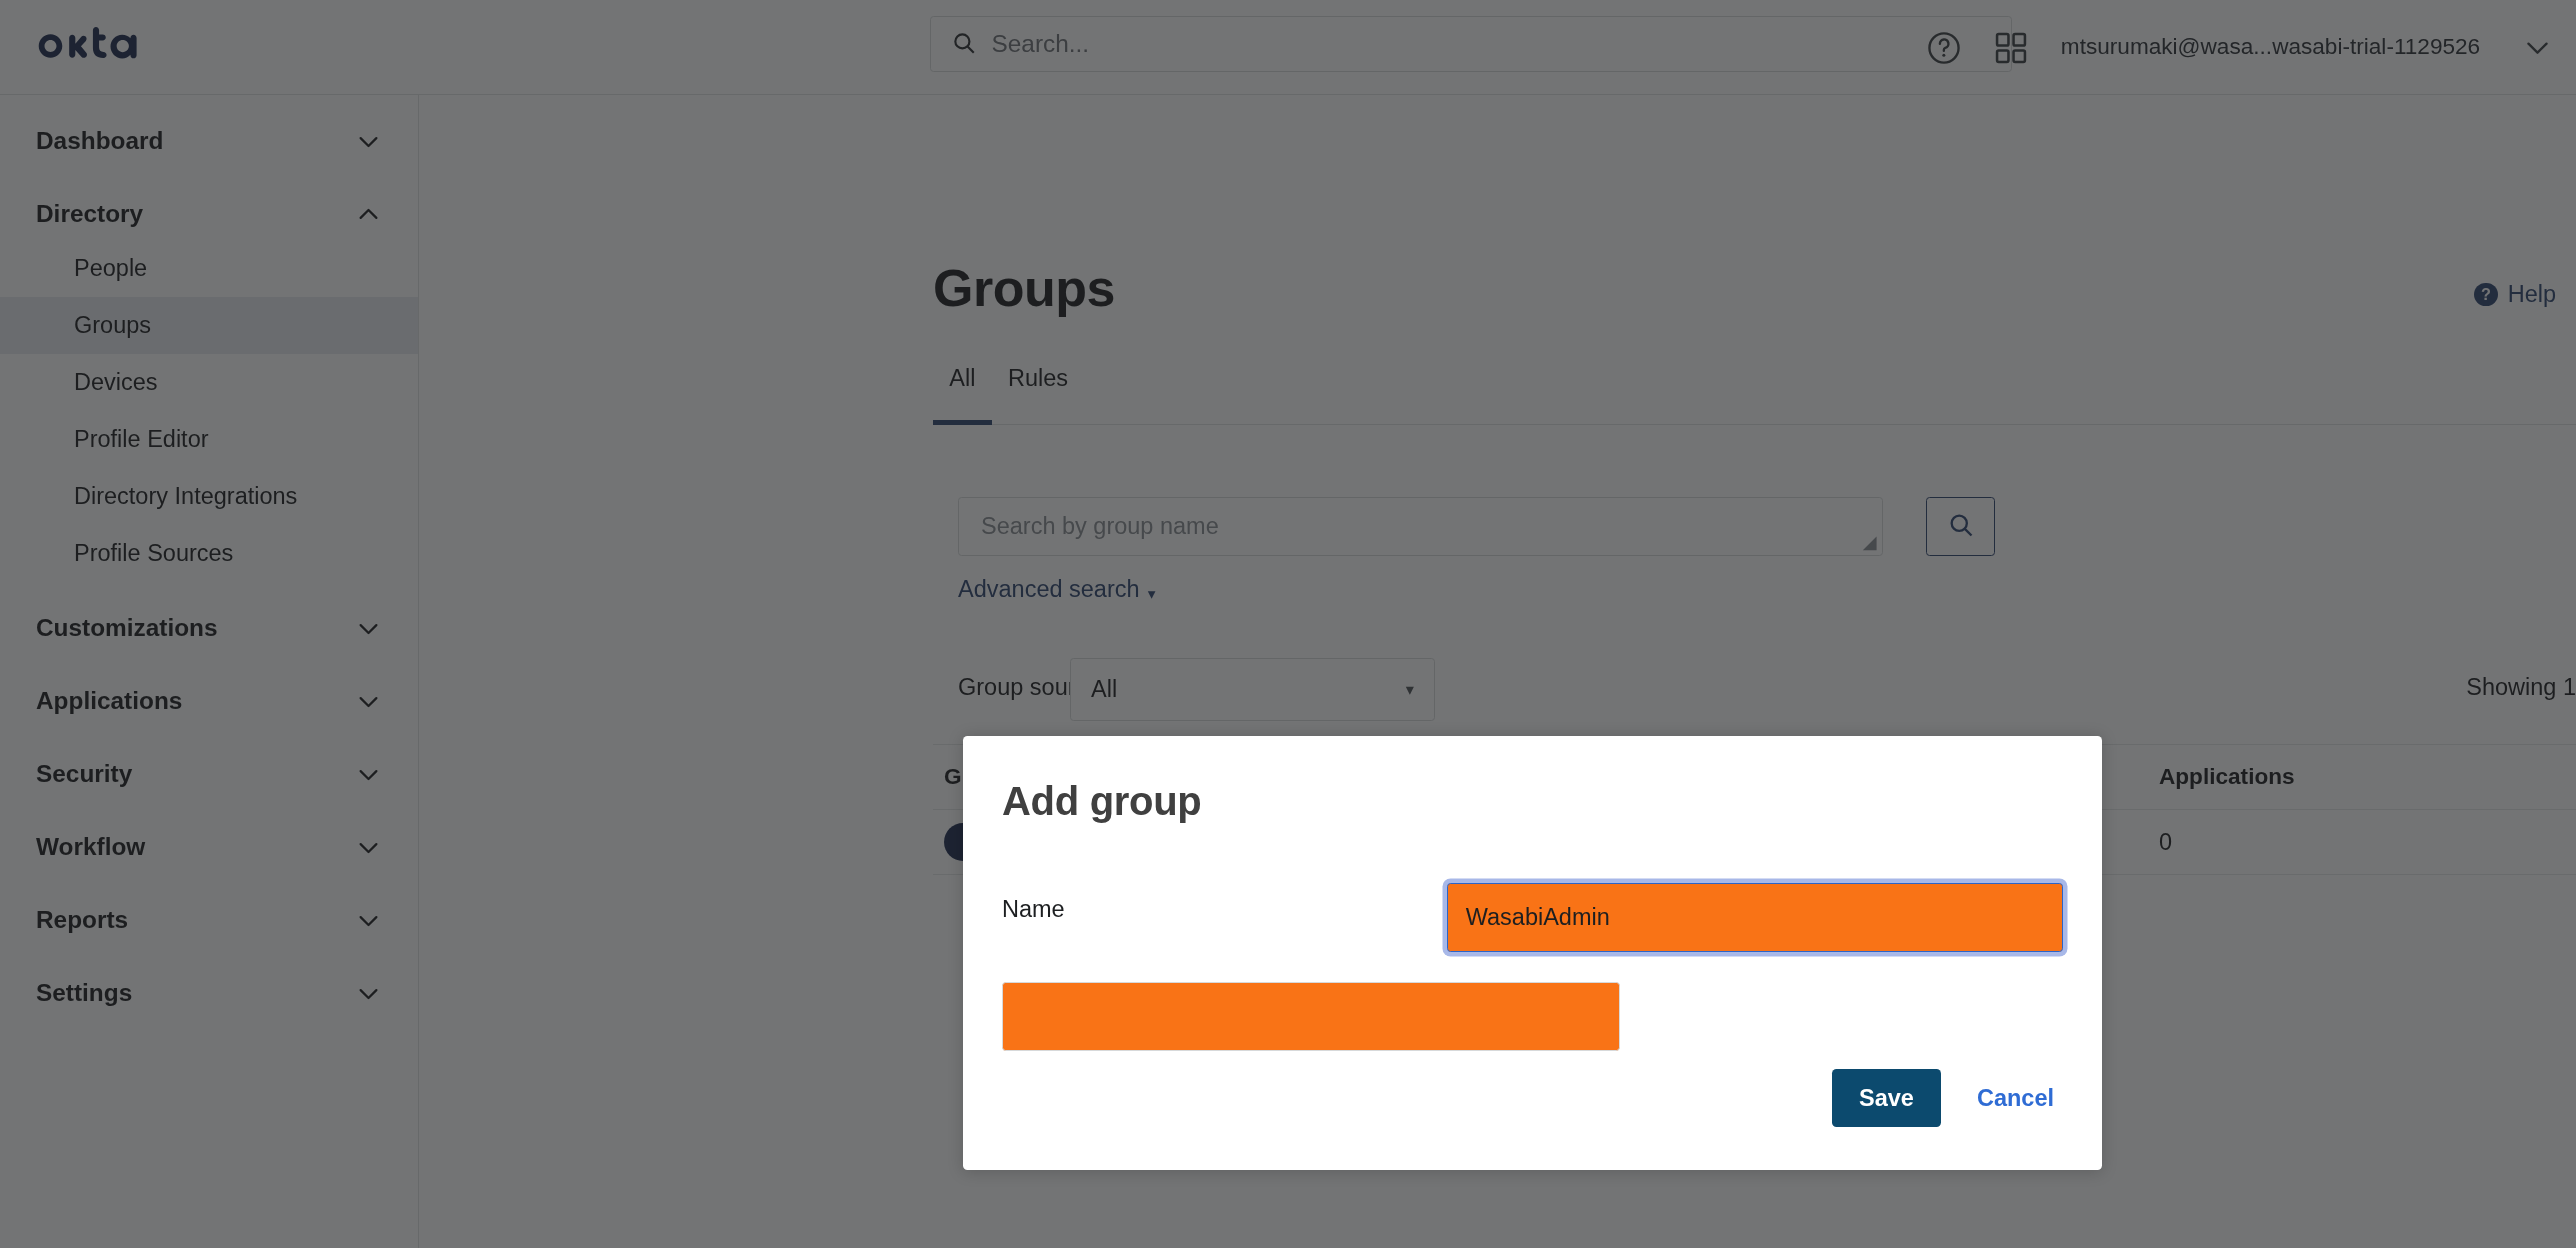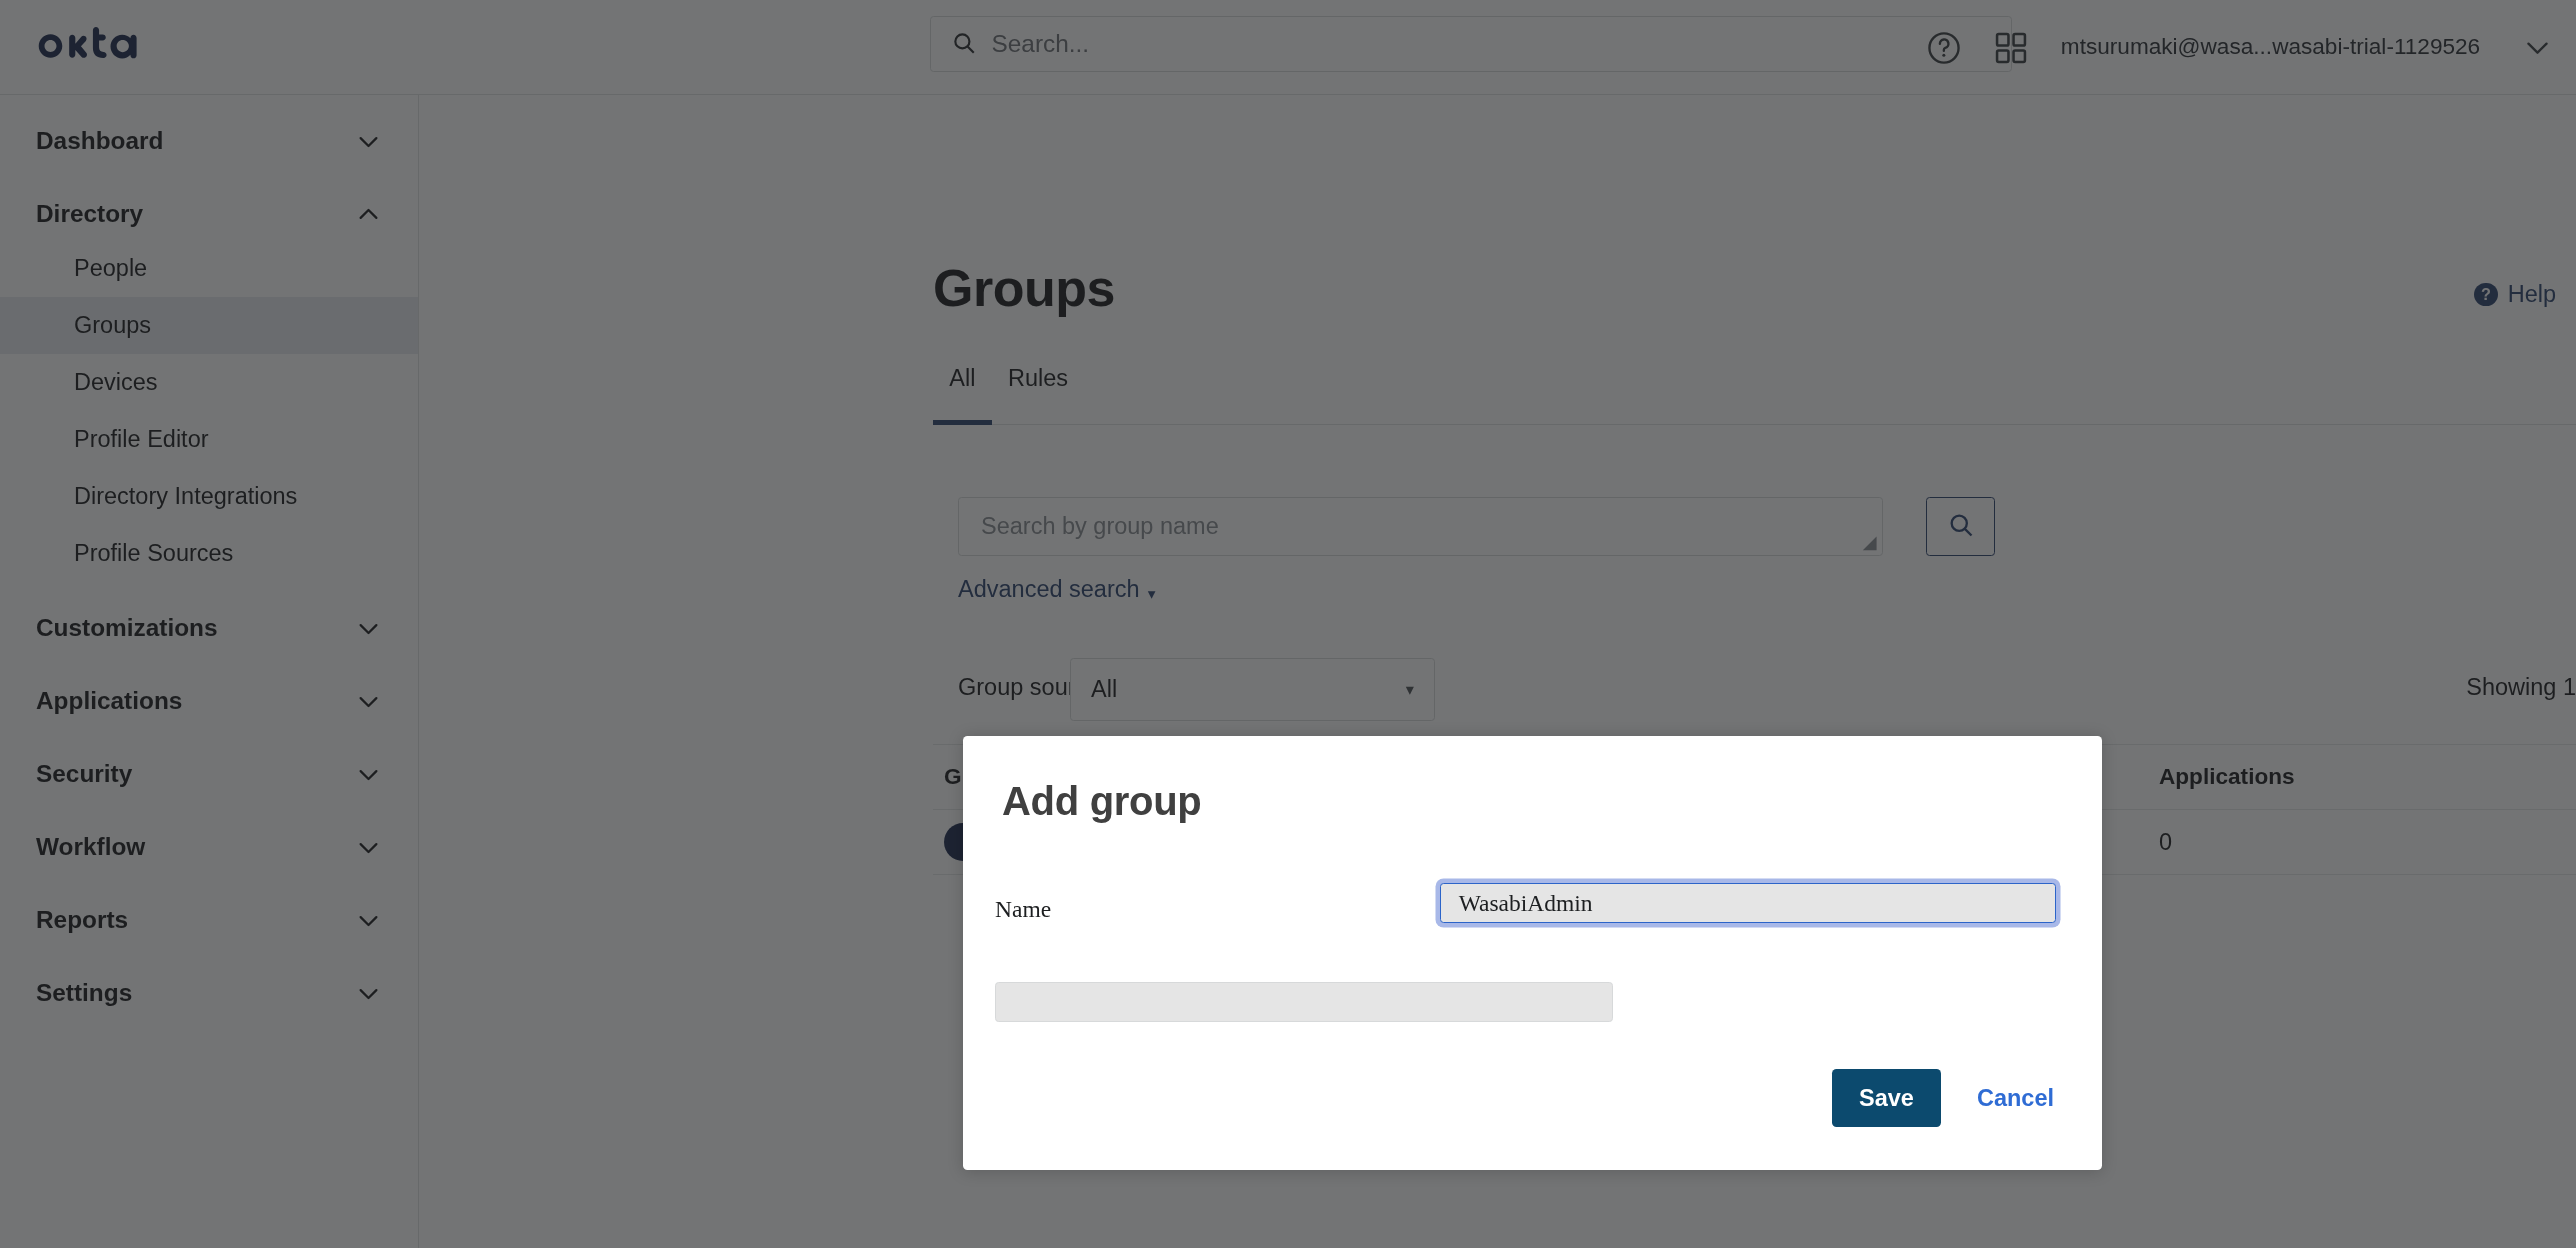--- a/index.html
+++ b/index.html
@@ -303,39 +303,38 @@
   .modal-title {
     position: absolute;
     left: 39px; top: 43px;
     font-size: 40px;
     font-weight: bold;
     color: #404040;
     letter-spacing: -0.3px;
   }
   .field {
     position: absolute;
-    left: 32px;
+    left: 39px;
     width: 1061px;
     display: flex;
     align-items: flex-start;
-    font-family: Liberation Serif, serif;
   }
   .field-label {
     width: 446px;
     font-size: 23.5px;
     color: #1d1f21;
     padding-top: 12.7px;
   }
   .field-label .opt { color: #6e7277; }
   .field-input {
     width: 618px;
-    height: 40px;
+    height: 69px;
     border: 0.9px solid #d7d9da;
     border-radius: 3.6px;
-    background: #e5e5e5;
+    background: #f97316;
     font-size: 23.5px;
     color: #1d1f21;
     display: flex;
     align-items: center;
     padding: 0 18px;
   }
   .field-input.focused {
     border: 1.8px solid #2c64c9;
     box-shadow: 0 0 0 4.5px #a8b8e8;
   }

